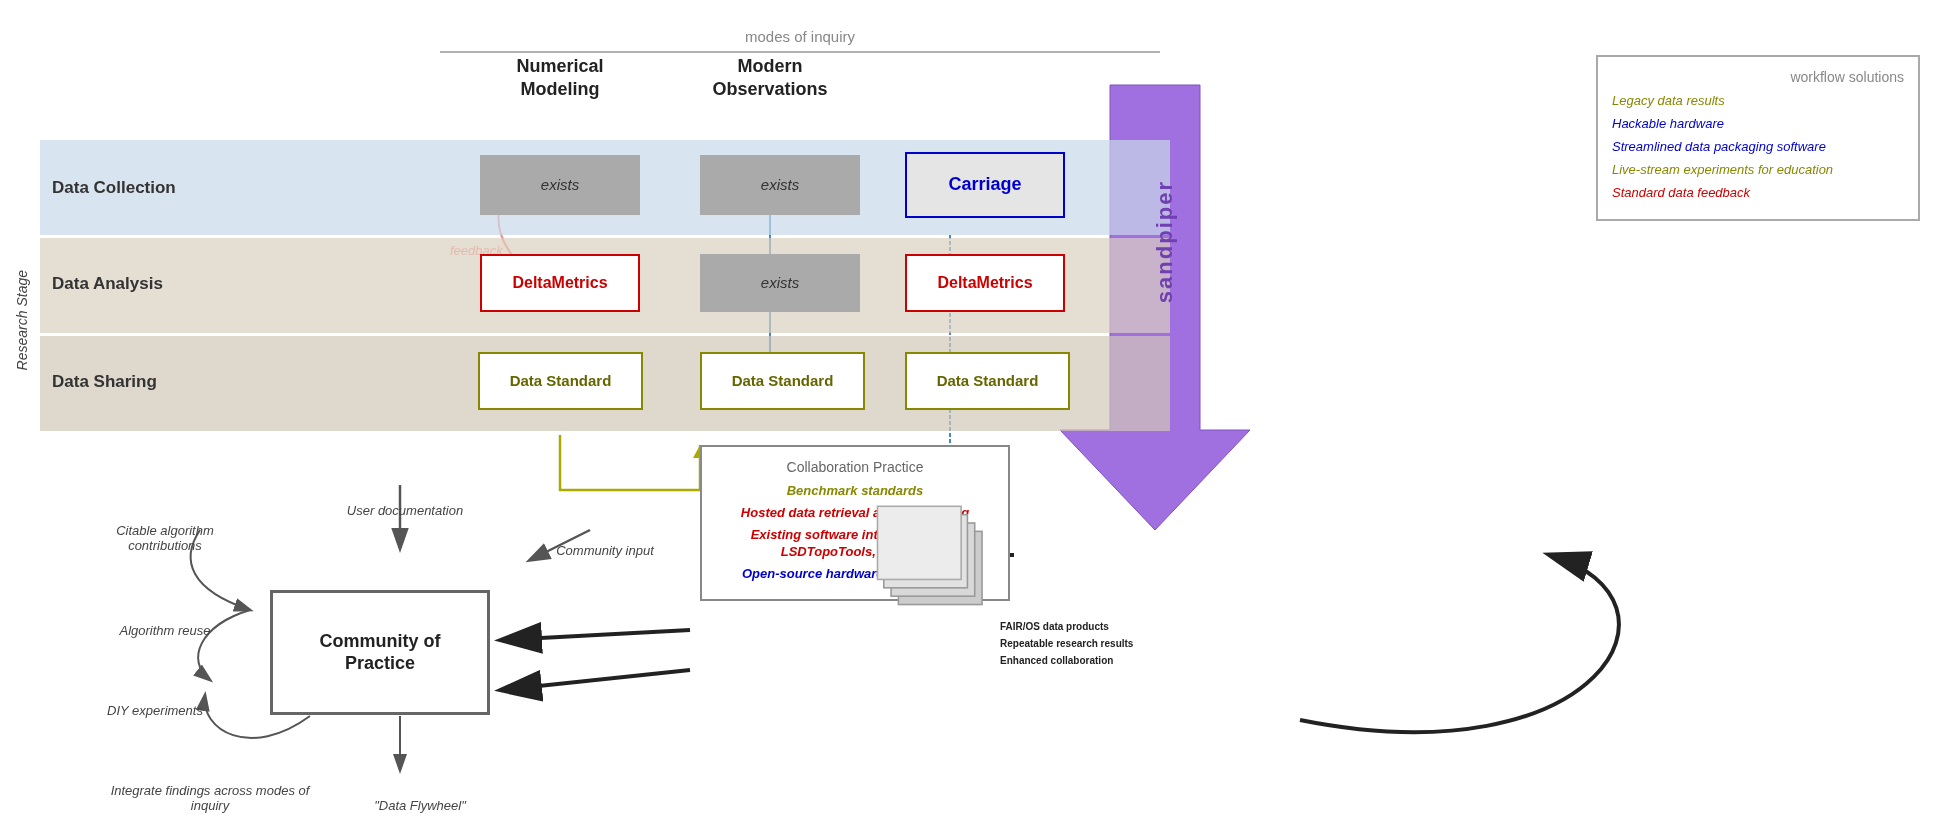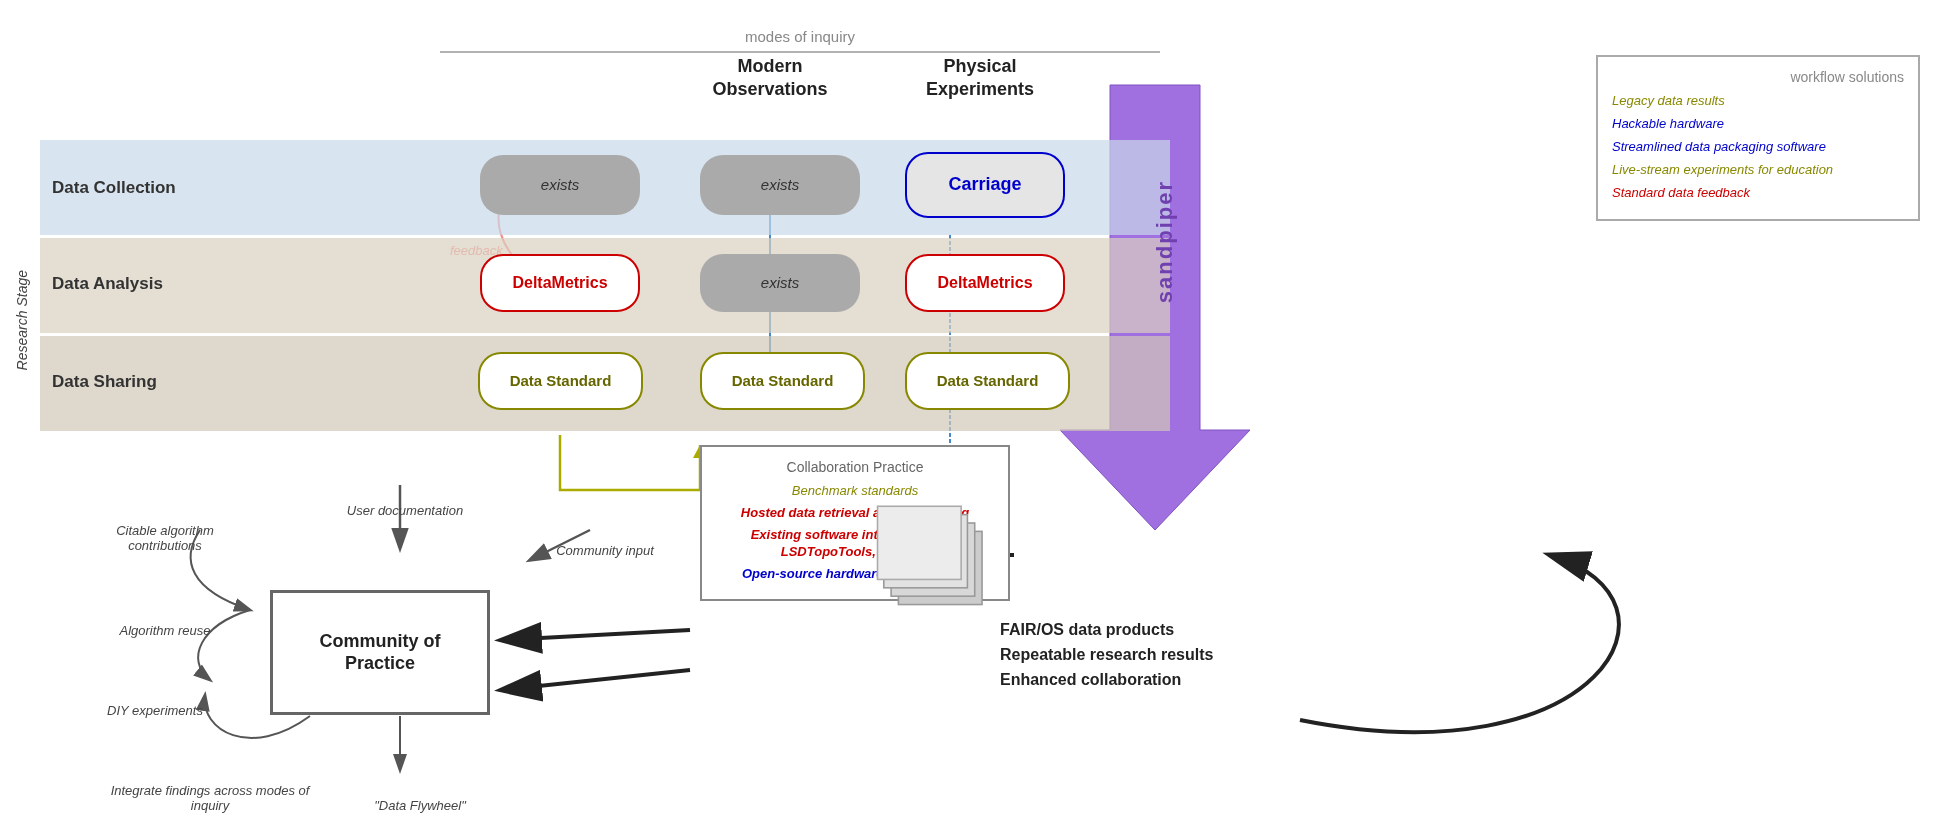--- a/index.html
+++ b/index.html
@@ -104,21 +104,20 @@
     
     .grid-box {
       position: absolute;
       display: flex;
       align-items: center;
       justify-content: center;
       font-size: 15px;
       text-align: center;
       padding: 6px 10px;
       line-height: 1.2;
-      border-radius: 23px;
     }
 
     
     .box-exists {
       background: #aaa;
       color: #333;
       font-style: italic;
       border: none;
     }
 
@@ -217,21 +216,21 @@
     }
 
     
     .fairos-block {
       position: absolute;
       left: 1000px;
       top: 620px;
       width: 260px;
     }
     .fairos-item {
-      font-size: 16px;
+      font-size: 10px;
       font-weight: bold;
       color: #222;
       margin-bottom: 4px;
       line-height: 1.3;
     }
 
     
     .float-text {
       position: absolute;
       font-size: 13px;
@@ -313,27 +312,27 @@
   </svg>
 
   <div class="modes-label">
     <span>modes of inquiry</span>
   </div>
 
   <div class="research-stage-label">
     <span>Research Stage</span>
   </div>
 
+  <div class="col-header col-header-num">
+    <span style="white-space:pre-line">Numerical
+Modeling</span>
+  </div>
   <div class="col-header col-header-obs">
     <span style="white-space:pre-line">Modern
 Observations</span>
-  </div>
-  <div class="col-header col-header-phys">
-    <span style="white-space:pre-line">Physical
-Experiments</span>
   </div>
 
   <div class="row-band row-data-collection"></div>
   <div class="row-band row-data-analysis"></div>
   <div class="row-band row-data-sharing"></div>
 
   <div class="row-label row-label-dc">
     <span>Data Collection</span>
   </div>
   <div class="row-label row-label-da">
@@ -391,21 +390,21 @@
     <div class="workflow-item" style="color:#00c;"><span>Hackable hardware</span></div>
     <div class="workflow-item" style="color:#00c;"><span>Streamlined data packaging software</span></div>
     <div class="workflow-item" style="color:#888800;"><span>Live-stream experiments for education</span></div>
     <div class="workflow-item" style="color:#c00;"><span>Standard data feedback</span></div>
   </div>
 
   <div class="collab-box">
     <div class="collab-title">
       <span>Collaboration Practice</span>
     </div>
-    <div class="collab-item" style="color:#888800; font-style:italic; font-weight:normal;"><span>Benchmark standards</span></div>
+    <div class="collab-item" style="color:#888800; font-style:italic; font-weight:bold;"><span>Benchmark standards</span></div>
     <div class="collab-item" style="color:#c00; font-style:italic; font-weight:bold;"><span>Hosted data retrieval and processing</span></div>
     <div class="collab-item" style="color:#c00; font-style:italic; font-weight:bold;"><span>Existing software integration (e.g. LSDTopoTools, landlab)</span></div>
     <div class="collab-item" style="color:#00c; font-style:italic; font-weight:bold;"><span>Open-source hardware and firmware</span></div>
   </div>
 
   <div class="cop-box">
     <div class="cop-label">
       <span style="white-space:pre-line;">Community of
 Practice</span>
     </div>

